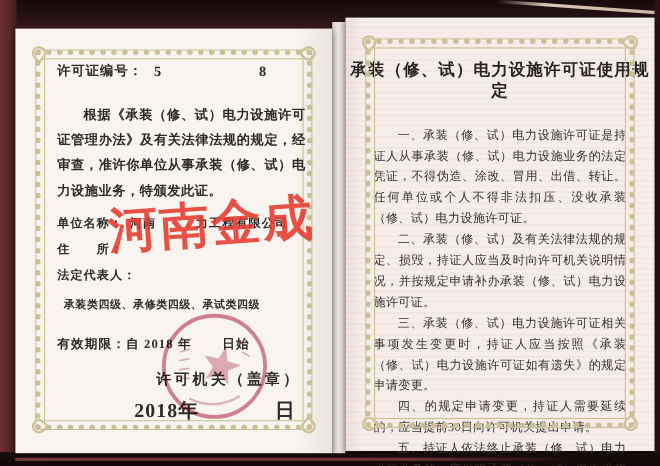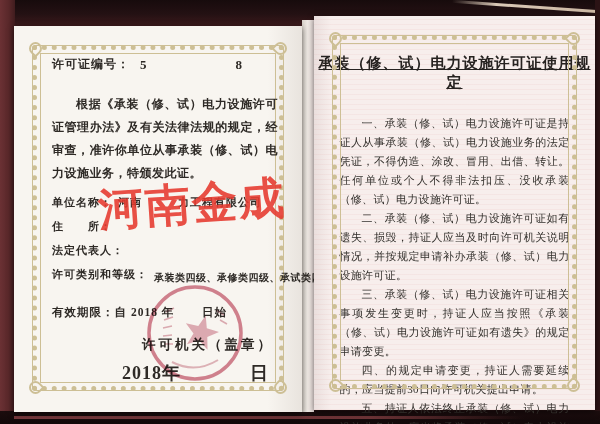--- a/index.html
+++ b/index.html
@@ -73,21 +73,21 @@
   .issue-date .day { position:absolute; left:198px; top:0; }
 
   .watermark { position:absolute; left:84px; top:148px; font-size:45px; font-weight:700;
                letter-spacing:2px; white-space:nowrap; color:var(--watermark-red,#e6392e);
                opacity:.88; transform:rotate(-4deg); }
 
   .seal { position:absolute; left:130px; top:256px; mix-blend-mode:multiply; opacity:.9; }
 
   
   .rp-title { margin-top:38px; text-align:center; font-size:15px; font-weight:700;
-              letter-spacing:1px; color:#262220;text-decoration:underline; }
+              letter-spacing:1px; color:#262220; }
   .rp-body { margin:22px auto 0; width:230px; color:#33302c; }
   .rp-body p { font-size:11px; line-height:19px; text-indent:2em; text-align:justify;
                letter-spacing:.3px; font-weight:400; }
 </style>
 </head>
 <body>
 
 <div class="scene">
 
   <div class="folder-top"></div>
@@ -122,21 +122,20 @@
       </div>
       <div class="field-row">
         <span class="lab">住　　所：</span>
         <span class="val"></span>
       </div>
       <div class="field-row">
         <span class="lab">法定代表人：</span>
         <span class="val"></span>
       </div>
       <div class="field-row grade">
-        <span class="lab">许可类别和等级：</span>
         <span class="val">承装类四级、承修类四级、承试类四级</span>
       </div>
 
       <div class="validity">
         <span>有效期限：自 2018 年</span>
         <span class="tail">日始</span>
       </div>
 
       <div class="authority">许可机关（盖章）</div>
 
@@ -169,20 +168,20 @@
       <span class="corner tl"></span>
       <span class="corner tr"></span>
       <span class="corner bl"></span>
       <span class="corner br"></span>
     </div>
 
     <h2 class="rp-title">承装（修、试）电力设施许可证使用规定</h2>
 
     <div class="rp-body">
       <p>一、承装（修、试）电力设施许可证是持证人从事承装（修、试）电力设施业务的法定凭证，不得伪造、涂改、冒用、出借、转让。任何单位或个人不得非法扣压、没收承装（修、试）电力设施许可证。</p>
-      <p>二、承装（修、试）电力设施许可证如有遗失、损毁，持证人应当及时向许可机关说明情况，并按规定申请补办承装（修、试）电力设施许可证。</p>
+      <p>二、承装（修、试）及有关法律法规的规定、损毁，持证人应当及时向许可机关说明情况，并按规定申请补办承装（修、试）电力设施许可证。</p>
       <p>三、承装（修、试）电力设施许可证相关事项发生变更时，持证人应当按照《承装（修、试）电力设施许可证如有遗失》的规定申请变更。</p>
       <p>四、的规定申请变更，持证人需要延续的，应当提前30日向许可机关提出申请。</p>
       <p>五、持证人依法终止承装（修、试）电力设施业务的，应当将承装（修、试）电力设施许可证交回原许可机关。</p>
     </div>
   </div>
 
 </div>
 
 </body></html>

